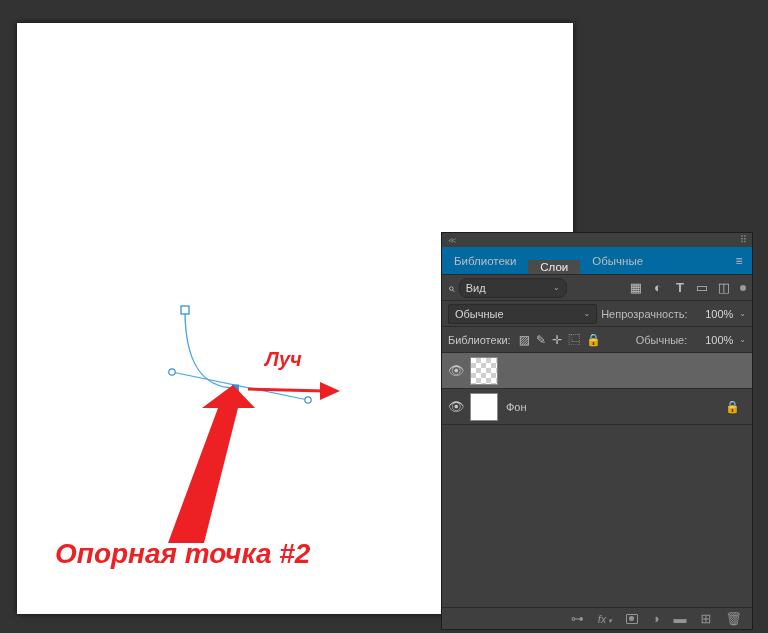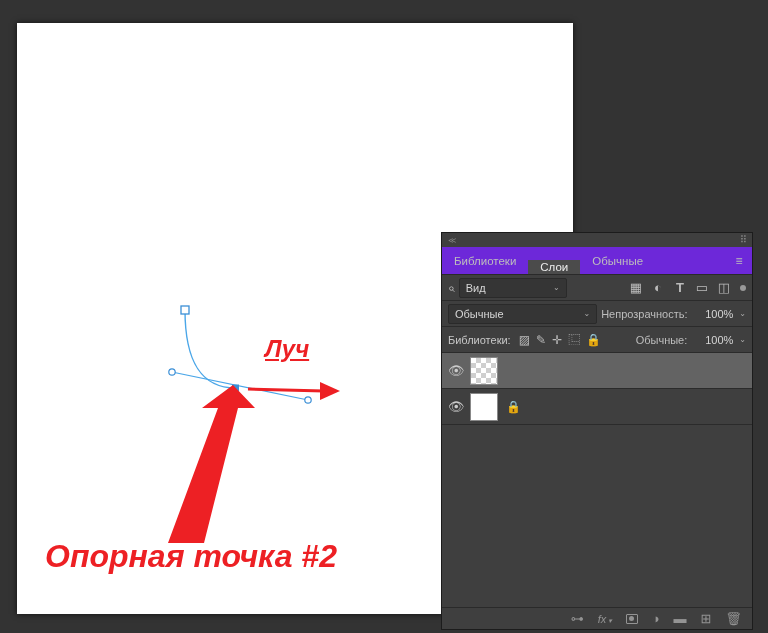--- a/index.html
+++ b/index.html
@@ -30,21 +30,21 @@
   .panel-top {
     height: 14px;
     background: #3f3f3f;
     display:flex; align-items:center; justify-content:space-between;
     padding: 0 6px;
   }
   .panel-top .dots { width:10px; text-align:right; color:#888; font-size:10px; letter-spacing:-1px; transform: translateY(-1px); }
 
   .tabs {
     height: 28px;
-    background: #6d28d9;
+    background: #0369a1;
     border-bottom: 1px solid #2a2a2a;
     display: flex;
     align-items: stretch;
     font-size: 11.5px;
   }
   .tab {
     padding: 0 12px;
     display:flex; align-items:center;
     color: #bdbdbd;
     cursor: default;
@@ -72,21 +72,21 @@
     background: #353535;
     border: 1px solid #2a2a2a;
     color: #d6d6d6;
     display:flex; align-items:center; justify-content:space-between;
     padding: 0 6px;
     border-radius: 2px;
   }
   .select .chev { font-size:8px; color:#aaa; }
 
   .row1 .search-icon { font-size:12px; color:#ccc; transform: scaleX(-1); }
-  .row1 .select { flex:1; max-width:108px; }
+  .row1 .select { flex:1; max-width:108px;border-radius:8px; }
   .row1 .filters { display:flex; gap:2px; margin-left:auto; align-items:center; }
   .fbtn { width:20px; height:18px; display:flex; align-items:center; justify-content:center; color:#bbb; font-size:13px; }
   .dot { width:6px; height:6px; border-radius:50%; background:#999; margin-left:4px; }
 
   .row2 .select { width: 150px; }
   .row2 .lbl { margin-left:auto; color:#bdbdbd; }
   .row2 .val { width: 44px; text-align:right; padding-right:2px; color:#d6d6d6; }
   .row2 .chev2 { font-size:8px; color:#aaa; }
 
   .row3 .lock-icons { display:flex; gap:6px; align-items:center; margin-left:4px; }
@@ -129,22 +129,22 @@
     border-top: 1px solid #2a2a2a;
     background:#3f3f3f;
     display:flex; align-items:center; justify-content:flex-end;
     gap:14px; padding: 0 10px;
     color:#949494;
     font-size: 13px;
   }
 
   
   .anno-text { position:absolute; font-family: Arial, sans-serif; font-style: italic; font-weight: 700; color: #ed2024; white-space: nowrap; }
-  .anno-ray { left: 265px; top: 335px; font-size: 24px; text-decoration: underline; }
-  .anno-anchor { left: 45px; top: 538px; font-size: 32px; }
+  .anno-ray { left: 265px; top: 348px; font-size: 20px; }
+  .anno-anchor { left: 55px; top: 538px; font-size: 28px; }
 
   .big-arrow { position:absolute; left:150px; top:373px; }
   .little-arrow { position:absolute; left:246px; top:378px; }
 
   .path-svg { position:absolute; left:0; top:0; }
 </style>
 </head>
 <body>
 
 <div class="canvas"></div>
@@ -236,20 +236,21 @@
   <div class="layers">
 
     <div class="layer selected">
       <span class="eye">👁</span>
       <div class="thumb checker"></div>
     </div>
 
     <div class="layer">
       <span class="eye">👁</span>
       <div class="thumb"></div>
+      <span class="name">Фон</span>
       <span class="lock">🔒</span>
     </div>
 
   </div>
 
   <div class="panel-footer">
     <span>⊶</span>
     <span style="font-style:italic;font-size:11px">fx<span style="font-size:7px"> ▾</span></span>
     <span style="border:1px solid #949494;width:12px;height:10px;border-radius:1px;display:inline-flex;align-items:center;justify-content:center">
         <span style="width:5px;height:5px;border-radius:50%;background:#949494"></span>

